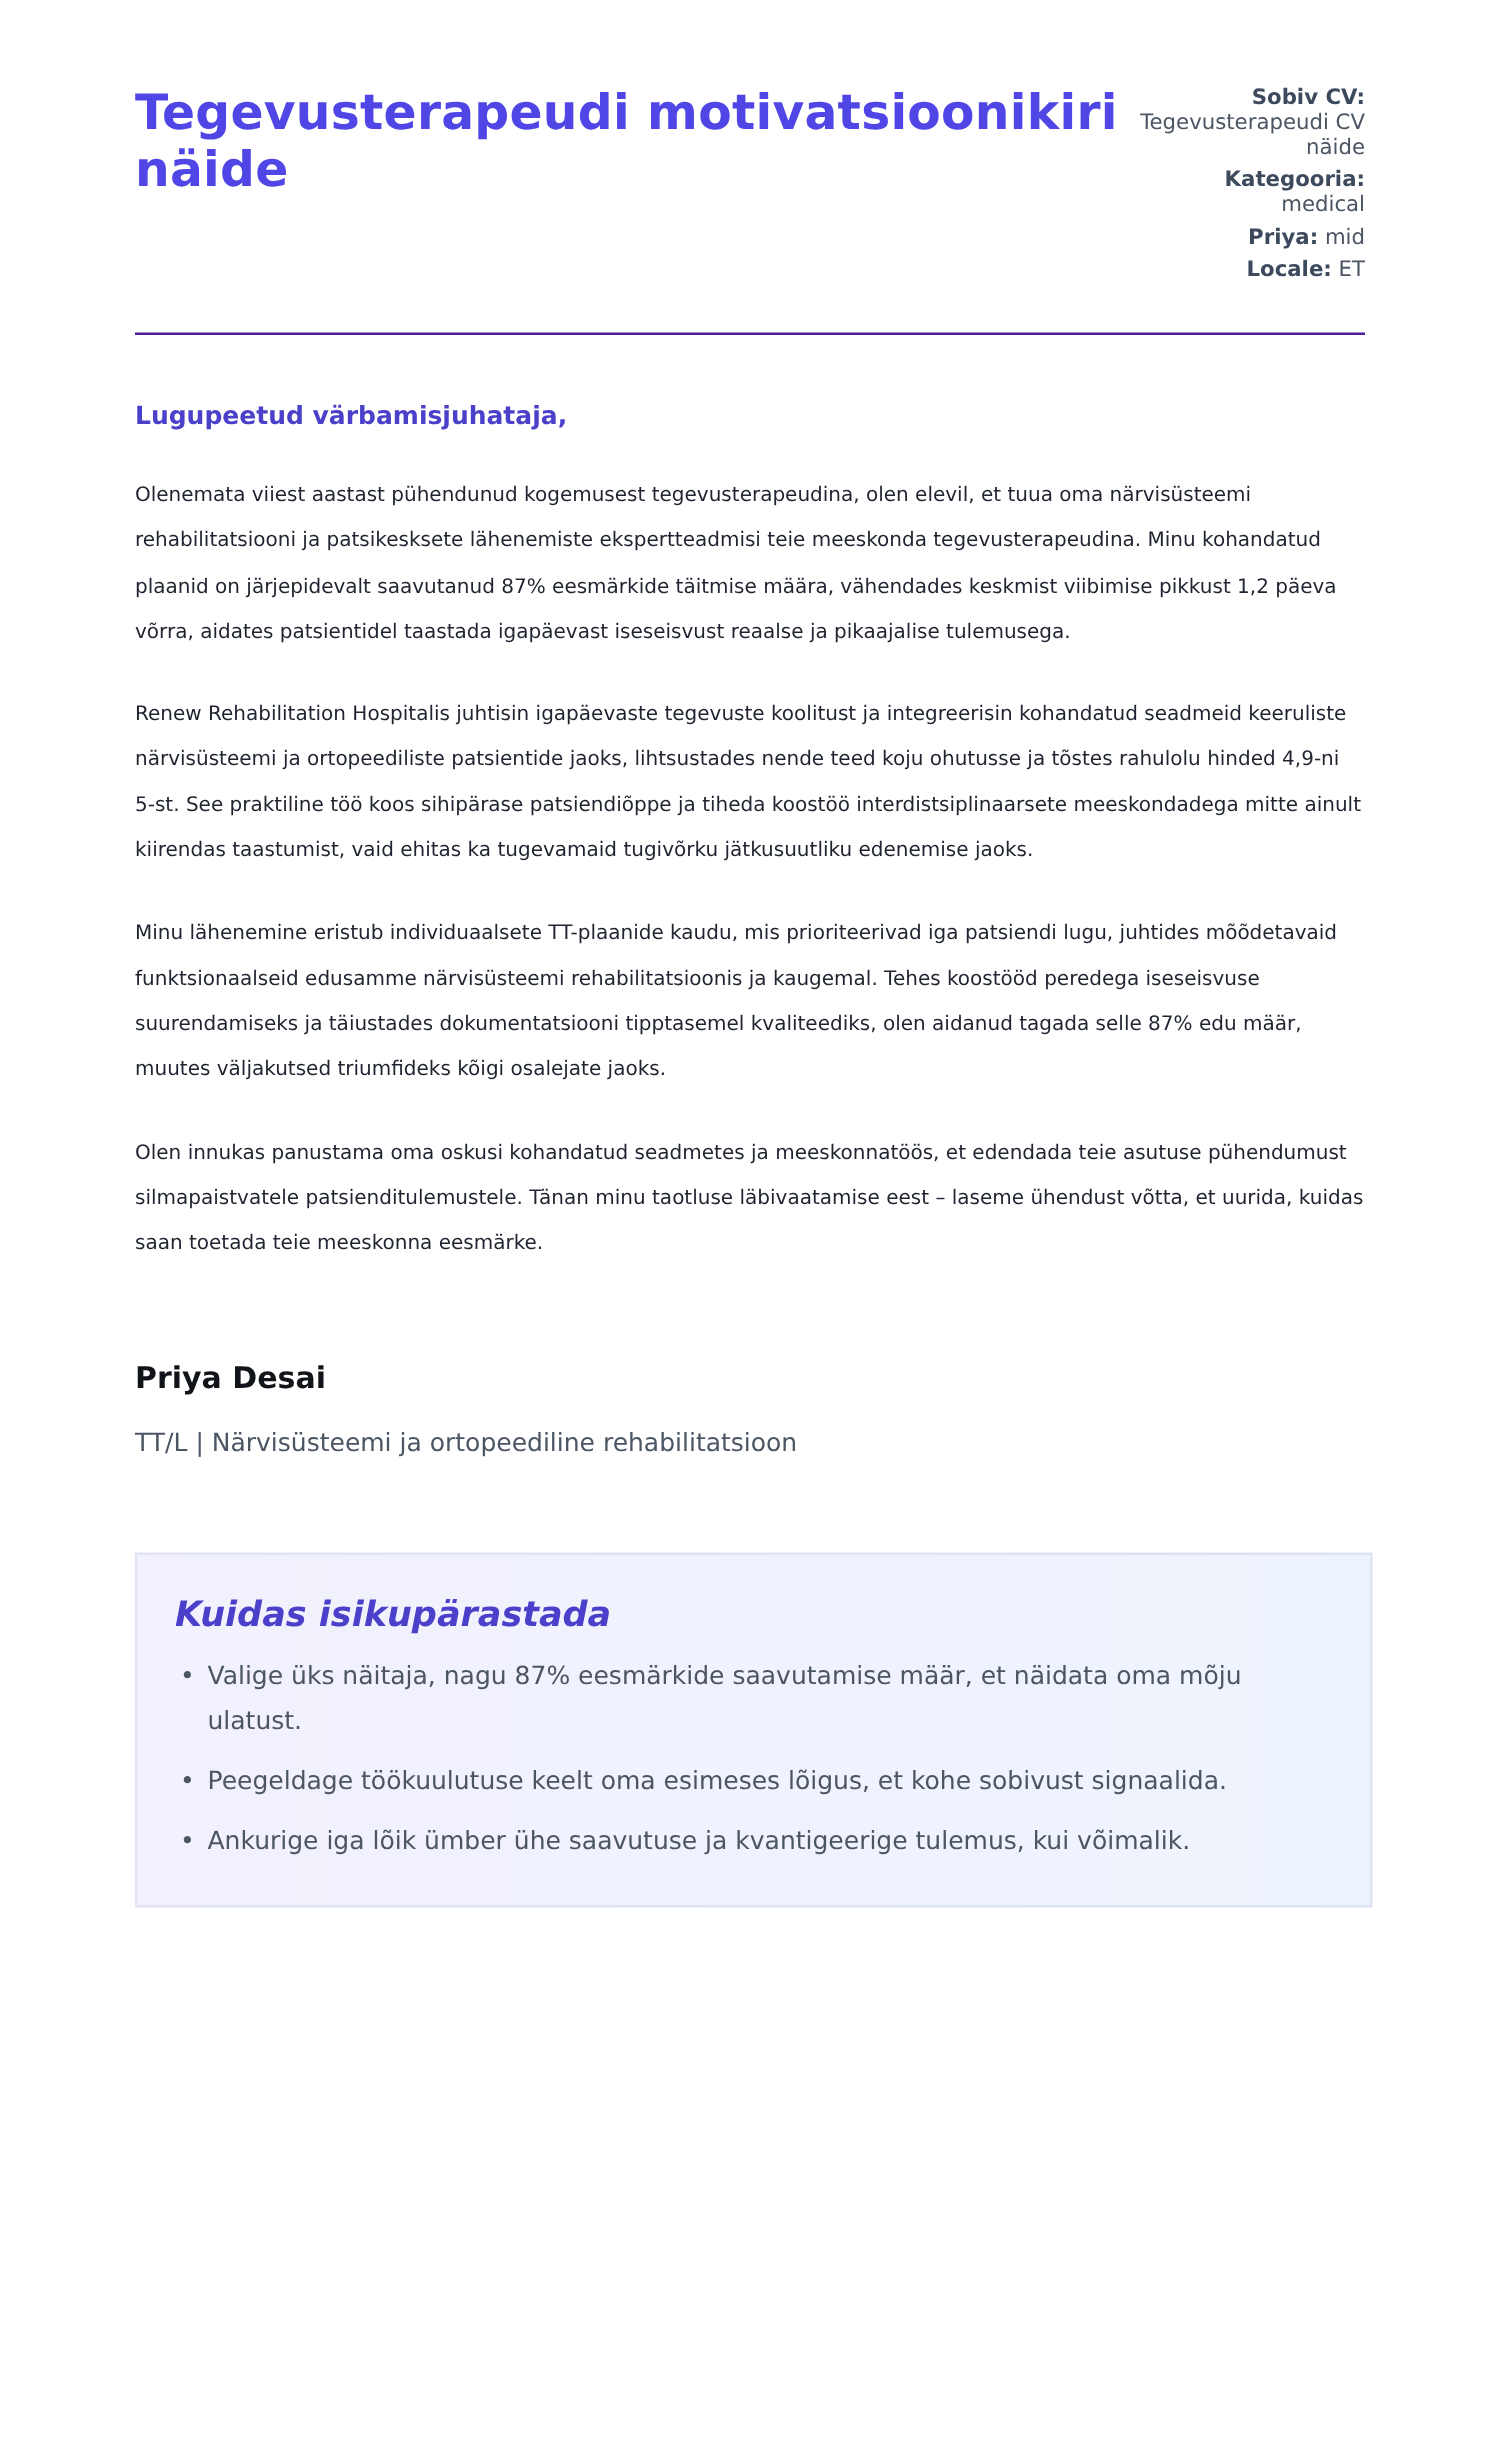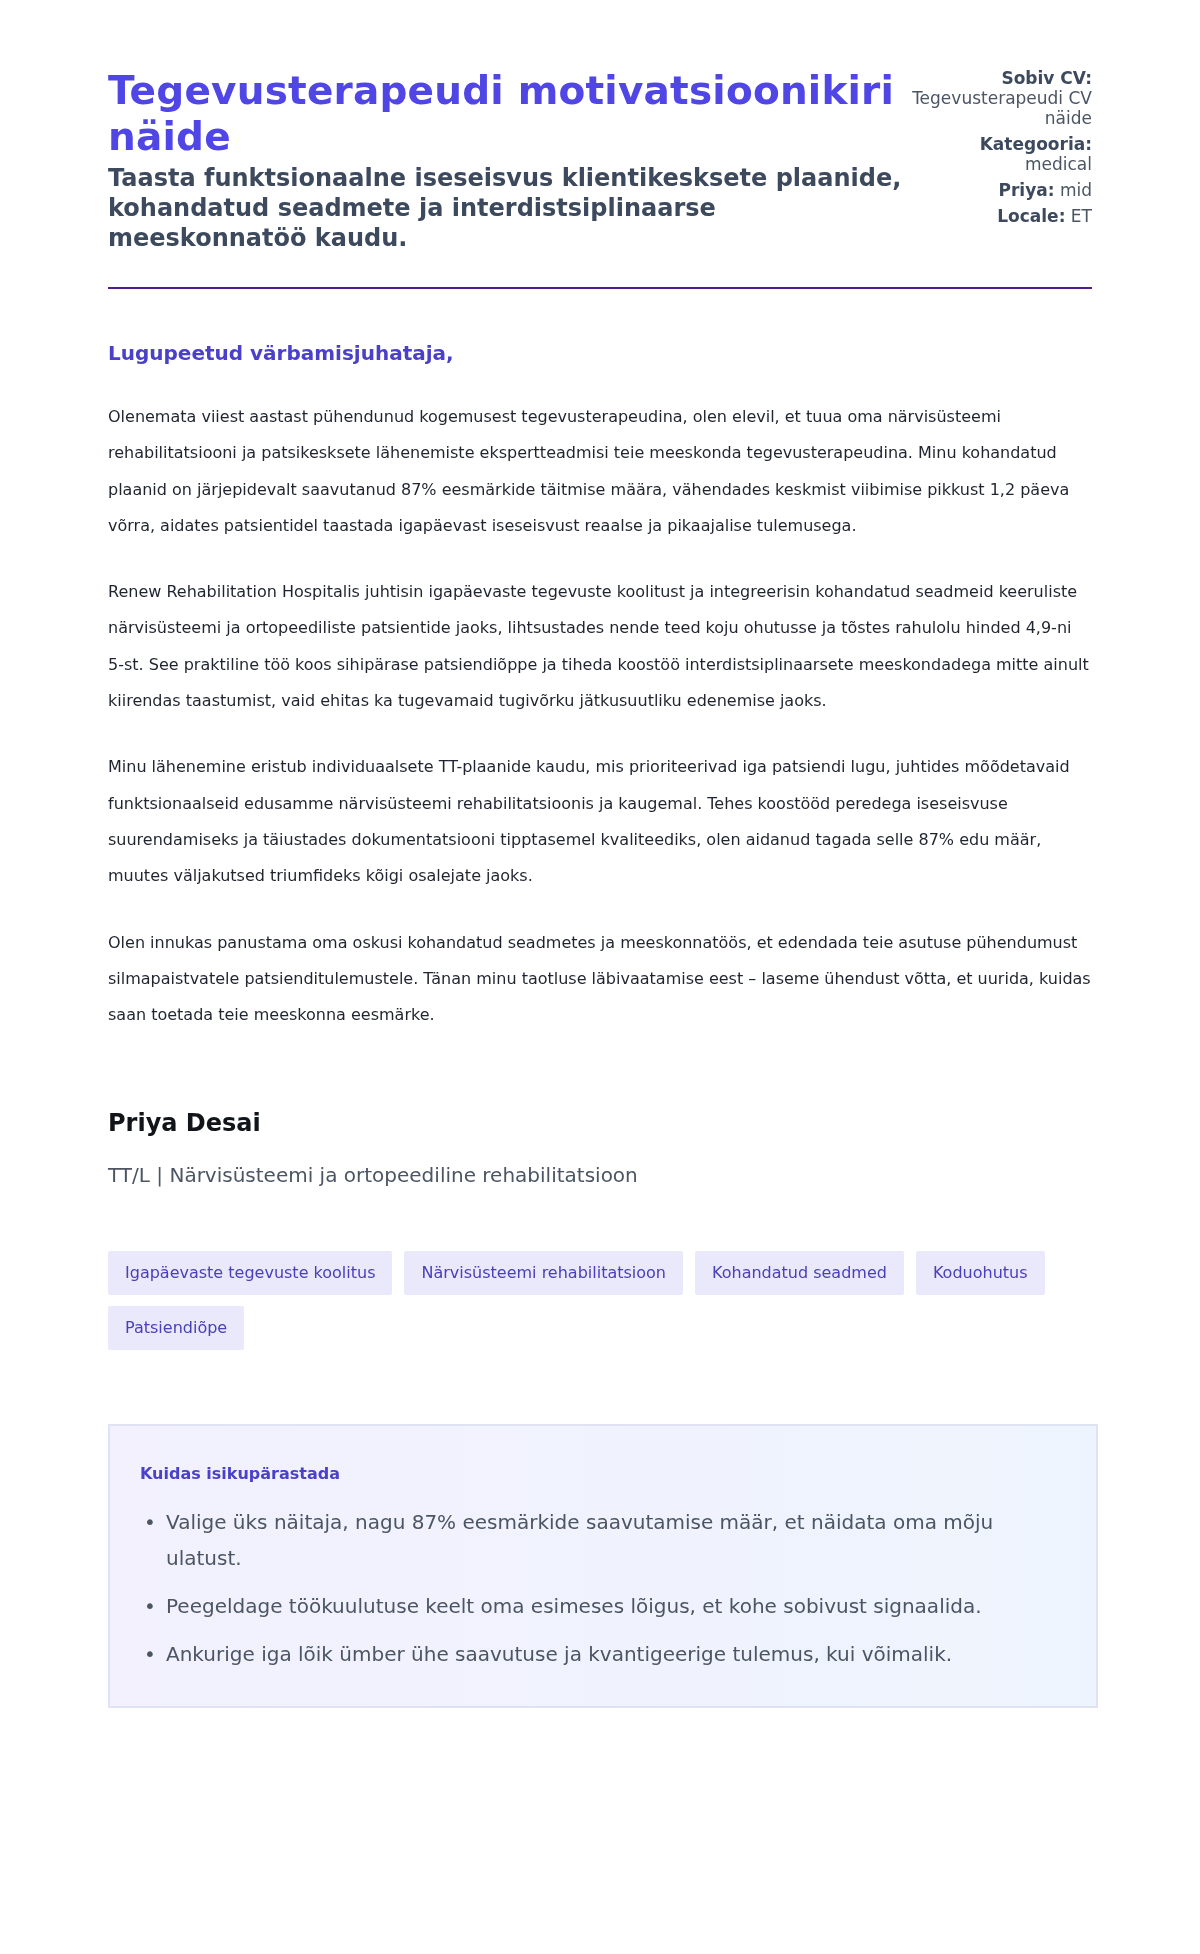--- a/index.html
+++ b/index.html
@@ -91,24 +91,25 @@
       cursor: pointer;
     }
     .tips {
       margin-top: 74px;
       width: 990px;
       border: 2px solid #dfe3f3;
       background: linear-gradient(90deg, #f2f1fd 0%, #eef4fd 100%);
       padding: 34px 30px 34px 30px;
     }
     .tips-title {
-      font-size: 16px;
+      font-size: 28px;
       font-weight: bold;
       color: #4a40c9;
       line-height: 28px;
+      font-style: italic;
     }
     .tips-list {
       margin-top: 16px;
       list-style: none;
     }
     .tips-list li {
       position: relative;
       padding-left: 26px;
       font-size: 20px;
       line-height: 36px;
@@ -124,21 +125,20 @@
     }
   </style>
 </head>
 <body>
 
 <div class="page">
 
   <header class="header">
     <div class="header-left">
       <h1 class="title">Tegevusterapeudi motivatsioonikiri näide</h1>
-      <h2 class="subtitle">Taasta funktsionaalne iseseisvus klientikesksete plaanide, kohandatud seadmete ja interdistsiplinaarse meeskonnatöö kaudu.</h2>
     </div>
     <div class="meta">
       <div class="meta-row">
         <span class="meta-key">Sobiv CV:</span><br>
         <span>Tegevusterapeudi CV näide</span>
       </div>
       <div class="meta-row">
         <span class="meta-key">Kategooria:</span><br>
         <span>medical</span>
       </div>
@@ -159,27 +159,20 @@
     <p class="para">Renew Rehabilitation Hospitalis juhtisin igapäevaste tegevuste koolitust ja integreerisin kohandatud seadmeid keeruliste närvisüsteemi ja ortopeediliste patsientide jaoks, lihtsustades nende teed koju ohutusse ja tõstes rahulolu hinded 4,9-ni 5-st. See praktiline töö koos sihipärase patsiendiõppe ja tiheda koostöö interdistsiplinaarsete meeskondadega mitte ainult kiirendas taastumist, vaid ehitas ka tugevamaid tugivõrku jätkusuutliku edenemise jaoks.</p>
     <p class="para">Minu lähenemine eristub individuaalsete TT-plaanide kaudu, mis prioriteerivad iga patsiendi lugu, juhtides mõõdetavaid funktsionaalseid edusamme närvisüsteemi rehabilitatsioonis ja kaugemal. Tehes koostööd peredega iseseisvuse suurendamiseks ja täiustades dokumentatsiooni tipptasemel kvaliteediks, olen aidanud tagada selle 87% edu määr, muutes väljakutsed triumfideks kõigi osalejate jaoks.</p>
     <p class="para">Olen innukas panustama oma oskusi kohandatud seadmetes ja meeskonnatöös, et edendada teie asutuse pühendumust silmapaistvatele patsienditulemustele. Tänan minu taotluse läbivaatamise eest – laseme ühendust võtta, et uurida, kuidas saan toetada teie meeskonna eesmärke.</p>
   </section>
 
   <section class="signoff">
     <div class="sig-name">Priya Desai</div>
     <div class="sig-title">TT/L | Närvisüsteemi ja ortopeediline rehabilitatsioon</div>
   </section>
 
-  <div class="tags">
-    <span class="tag">Igapäevaste tegevuste koolitus</span>
-    <span class="tag">Närvisüsteemi rehabilitatsioon</span>
-    <span class="tag">Kohandatud seadmed</span>
-    <span class="tag">Koduohutus</span>
-    <span class="tag">Patsiendiõpe</span>
-  </div>
 
   <aside class="tips">
     <h3 class="tips-title">Kuidas isikupärastada</h3>
     <ul class="tips-list">
       <li>
         <span class="bullet">•</span>
         <span>Valige üks näitaja, nagu 87% eesmärkide saavutamise määr, et näidata oma mõju ulatust.</span>
       </li>
       <li>
         <span class="bullet">•</span>

